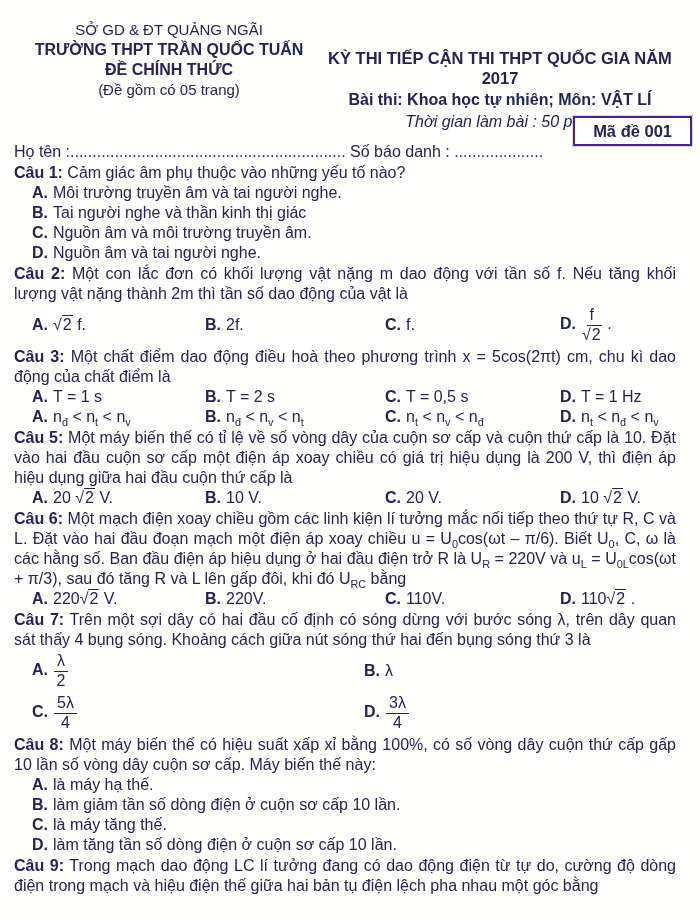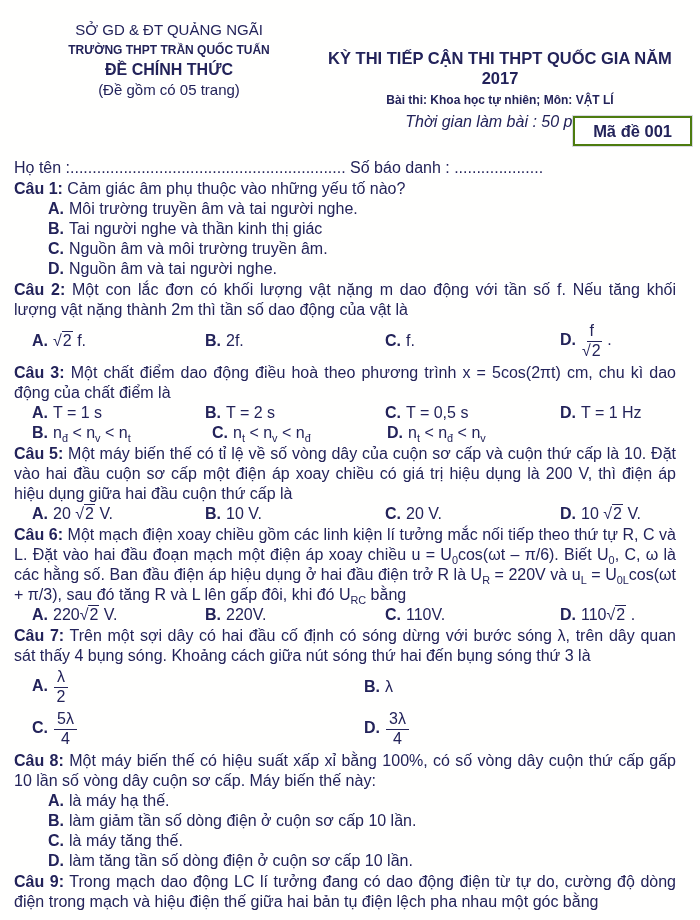--- a/index.html
+++ b/index.html
@@ -14,41 +14,41 @@
     line-height:20px;
     box-sizing:border-box;
     padding:20px 24px 0 14px;
     overflow:hidden;
   }
   
   .hdr{display:flex;width:100%;}
   .hdr-left{width:310px;text-align:center;}
   .hdr-right{flex:1;text-align:center;margin-top:28px;}
   .hl1{font-size:15px;}
-  .hl2{font-weight:bold;font-size:12px;}
+  .hl2{font-weight:bold;font-size:16px;}
   .hl3{font-weight:bold;font-size:16px;}
   .hl4{font-size:15px;}
   .hr1{font-weight:bold;font-size:16.5px;}
-  .hr2{font-weight:bold;font-size:12px;margin-top:2px;}
+  .hr2{font-weight:bold;font-size:16px;margin-top:2px;}
   .hr3{font-style:italic;font-size:16px;margin-top:2px;}
   
-  .cand{margin-top:26px;white-space:nowrap;overflow:hidden;}
+  .cand{margin-top:10px;white-space:nowrap;overflow:hidden;}
   
   .code-box{
     position:absolute;top:116px;right:8px;
-    border:2px solid #4d7c0f;
+    border:2px solid #4c1d95;
     padding:3px 18px;
     font-weight:bold;font-size:16.5px;
     background:#fff;
     box-shadow:0 0 0 1px #d9d9e4;
   }
   
   .q{text-align:justify;margin:1px 0 0 0;}
   .qlabel{font-weight:bold;}
-  .opts-block .opt{display:block;margin-left:34px;}
+  .opts-block .opt{display:block;margin-left:18px;}
   .row4{display:flex;margin-left:18px;align-items:center;}
   .row4 .c1{width:173px;}
   .row4 .c2{width:180px;}
   .row4 .c3{width:175px;}
   .row4 .c4{flex:1;}
   .row2{display:flex;margin-left:18px;align-items:center;}
   .row2 .c1{width:332px;}
   .row2 .c2{flex:1;}
   .frow{min-height:42px;}
   .ol{font-weight:bold;margin-right:5px;}
@@ -107,20 +107,21 @@
 
   <p class="q"><span class="qlabel">Câu 3:</span> <span>Một chất điểm dao động điều hoà theo phương trình x = 5cos(2πt) cm, chu kì dao động của chất điểm là</span></p>
   <div class="row4">
     <span class="c1"><span class="ol">A.</span><span>T = 1 s</span></span>
     <span class="c2"><span class="ol">B.</span><span>T = 2 s</span></span>
     <span class="c3"><span class="ol">C.</span><span>T = 0,5 s</span></span>
     <span class="c4"><span class="ol">D.</span><span>T = 1 Hz</span></span>
   </div>
 
   <div class="row4">
+    <span class="c1"><span class="ol">A.</span><span>n<sub>đ</sub> &lt; n<sub>t</sub> &lt; n<sub>v</sub></span></span>
     <span class="c2"><span class="ol">B.</span><span>n<sub>đ</sub> &lt; n<sub>v</sub> &lt; n<sub>t</sub></span></span>
     <span class="c3"><span class="ol">C.</span><span>n<sub>t</sub> &lt; n<sub>v</sub> &lt; n<sub>đ</sub></span></span>
     <span class="c4"><span class="ol">D.</span><span>n<sub>t</sub> &lt; n<sub>đ</sub> &lt; n<sub>v</sub></span></span>
   </div>
 
   <p class="q"><span class="qlabel">Câu 5:</span> <span>Một máy biến thế có tỉ lệ về số vòng dây của cuộn sơ cấp và cuộn thứ cấp là 10. Đặt vào hai đầu cuộn sơ cấp một điện áp xoay chiều có giá trị hiệu dụng là 200 V, thì điện áp hiệu dụng giữa hai đầu cuộn thứ cấp là</span></p>
   <div class="row4">
     <span class="c1"><span class="ol">A.</span><span>20 <span class="sqrt">√<span class="rad">2</span></span>  V.</span></span>
     <span class="c2"><span class="ol">B.</span><span>10 V.</span></span>
     <span class="c3"><span class="ol">C.</span><span>20 V.</span></span>

